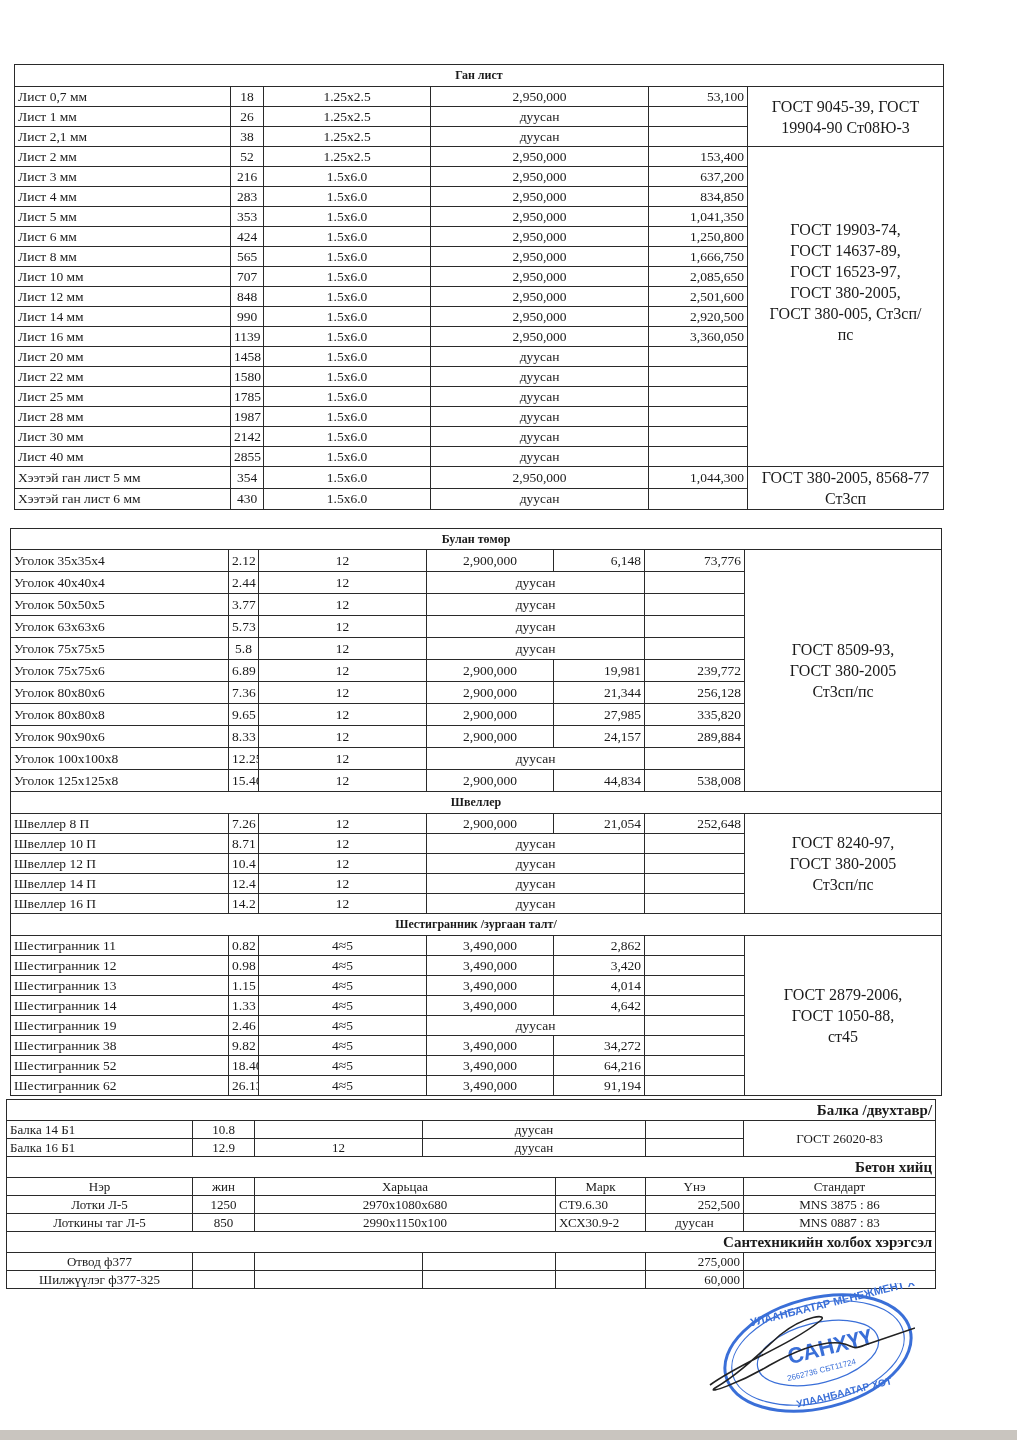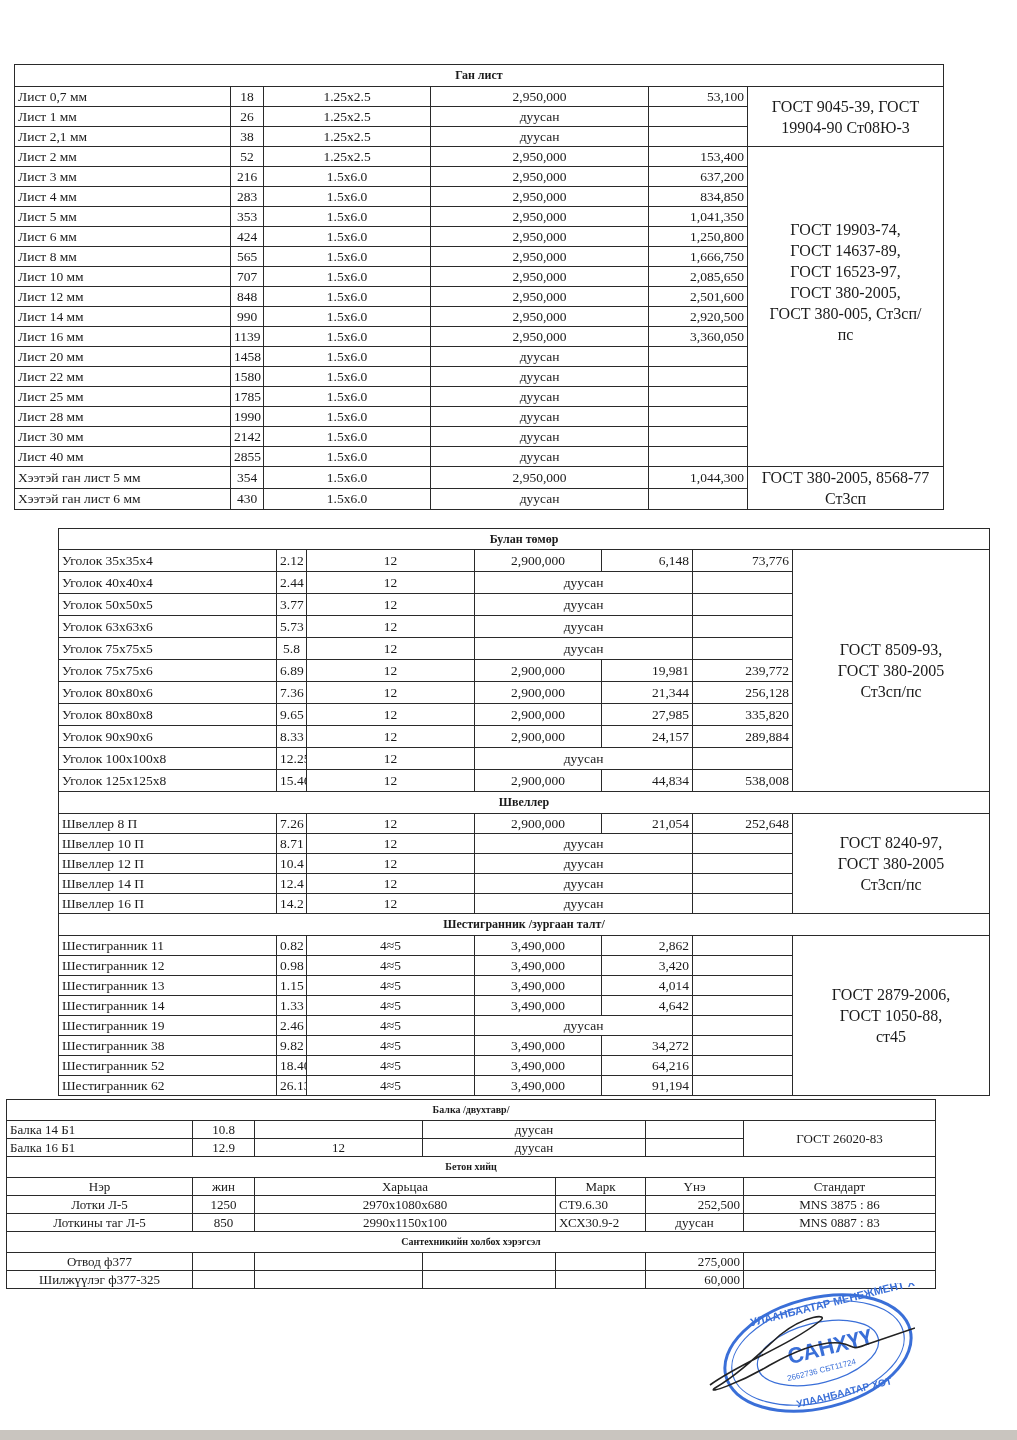--- a/index.html
+++ b/index.html
@@ -13,21 +13,21 @@
   .bottom-strip { position: absolute; left: 0; top: 1430px; width: 1017px; height: 10px; background: #c9c5bf; }
   table { border-collapse: collapse; position: absolute; table-layout: fixed; }
   td { border: 1px solid #2a2a2a; padding: 0 3px; font-size: 13.5px; line-height: 19px; height: 19px; white-space: nowrap; overflow: hidden; }
   td.c { text-align: center; }
   td.r { text-align: right; }
   td.l { text-align: left; }
   td.sec { text-align: center; font-weight: bold; font-size: 12px; height: 21px; line-height: 21px; }
   td.std { text-align: center; vertical-align: middle; white-space: normal; line-height: 21px; font-size: 16px; }
   td.hd { text-align: center; font-size: 13px; line-height: 16px; height: 16px; }
   .sm td { font-size: 13px; line-height: 17px; height: 17px; }
-  .sm td.sec { height: 20px; line-height: 20px; font-size: 10px; }
+  .sm td.sec { height: 20px; line-height: 20px; font-size: 15px; text-align: right; }
   .stamp { position: absolute; left: 700px; top: 1283px; width: 215px; height: 130px; }
 </style>
 </head>
 <body>
 
 <div class="page">
 
   <table style="left:14px; top:64px; width:929px;">
     <colgroup>
       <col style="width:216px">
@@ -150,21 +150,21 @@
         </tr>
     <tr>
           <td class="l">Лист 25 мм</td>
           <td class="c">1785</td>
           <td class="c">1.5x6.0</td>
           <td class="c">дуусан</td>
           <td class="r"></td>
         </tr>
     <tr>
           <td class="l">Лист 28 мм</td>
-          <td class="c">1990</td>
+          <td class="c">1987</td>
           <td class="c">1.5x6.0</td>
           <td class="c">дуусан</td>
           <td class="r"></td>
         </tr>
     <tr>
           <td class="l">Лист 30 мм</td>
           <td class="c">2142</td>
           <td class="c">1.5x6.0</td>
           <td class="c">дуусан</td>
           <td class="r"></td>
@@ -187,21 +187,21 @@
     <tr>
           <td class="l">Хээтэй ган лист 6 мм</td>
           <td class="c">430</td>
           <td class="c">1.5x6.0</td>
           <td class="c">дуусан</td>
           <td class="r"></td>
         </tr>
   </tbody>
     </table>
 
-  <table style="left:10px; top:528px; width:931px;margin-left:48px;">
+  <table style="left:10px; top:528px; width:931px;">
     <colgroup>
       <col style="width:218px">
         <col style="width:30px">
         <col style="width:168px">
         <col style="width:127px">
         <col style="width:91px">
         <col style="width:100px">
         <col style="width:197px">
     </colgroup>
     <tbody>

